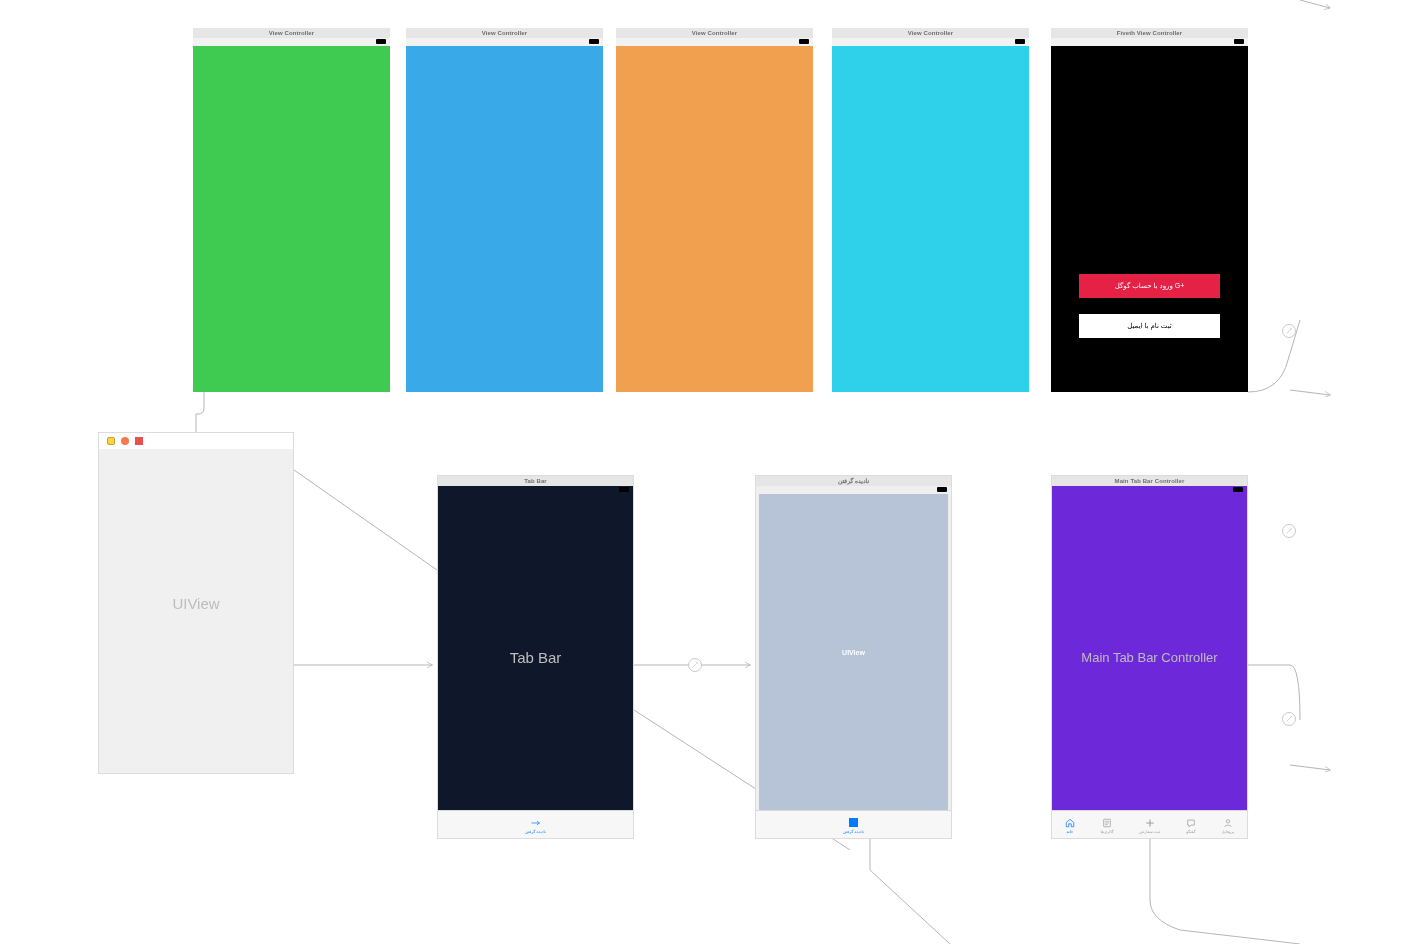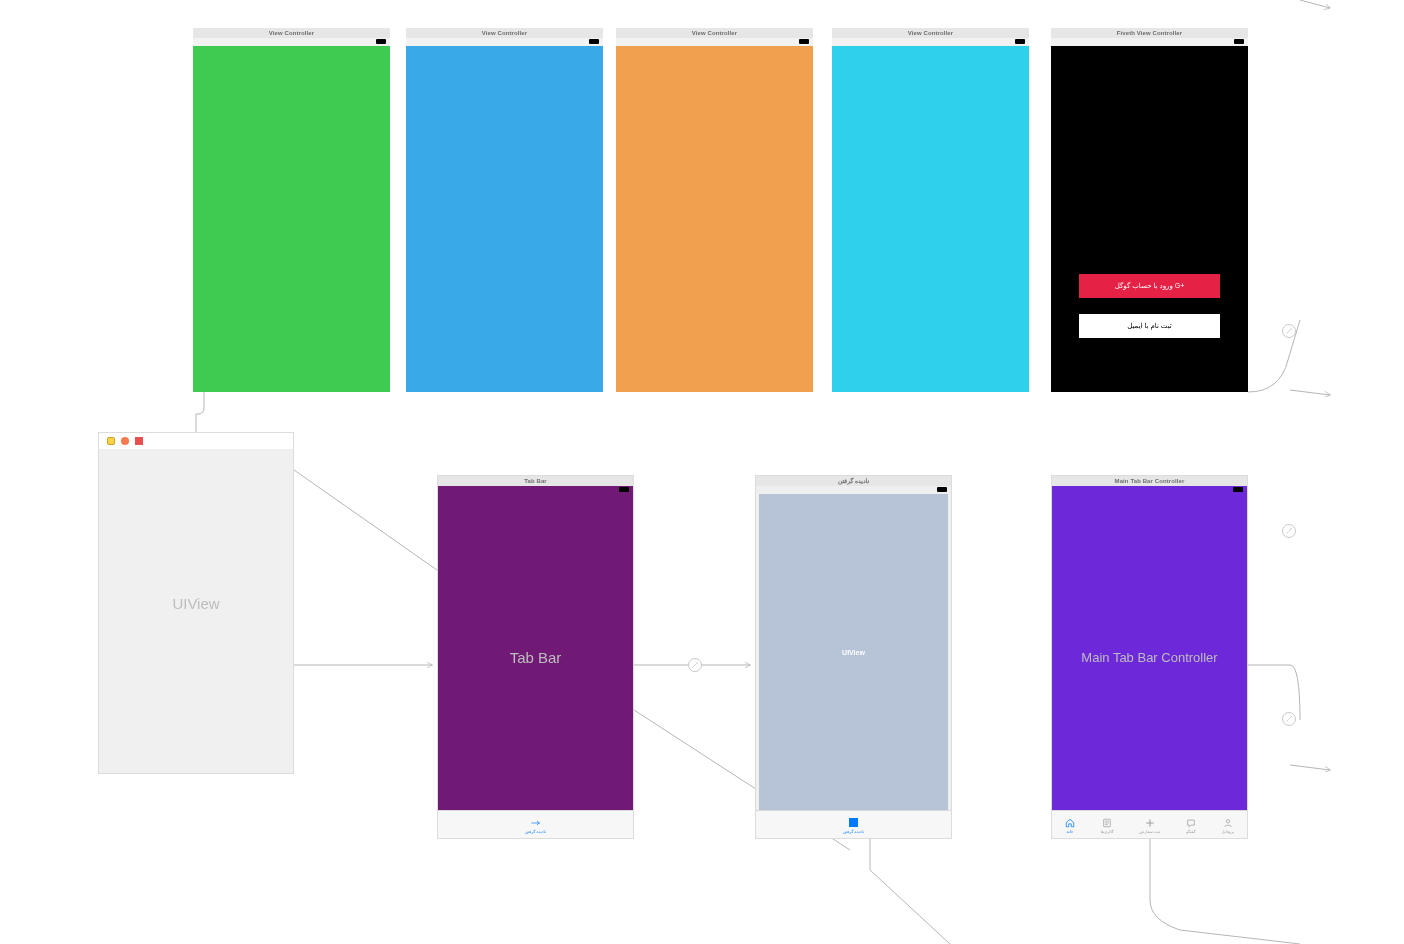--- a/index.html
+++ b/index.html
@@ -100,21 +100,21 @@
   }
   #pagevc .scene-title { background: #ffffff; height: 16px; line-height: 16px; }
   #pagevc .dots {
     position: absolute; left: 8px; top: 4px; display: flex; gap: 6px;
   }
   #pagevc .dots span { width: 8px; height: 8px; border-radius: 0; display: block; }
 
   
   #tabbar-scene {
     left: 437px; top: 475px; width: 197px; height: 364px;
-    background: #701a75;
+    background: #0f172a;
   }
   
   #ignore-scene {
     left: 755px; top: 475px; width: 197px; height: 364px;
     background: #efefef;
   }
   #ignore-scene .inner {
     position: absolute; left: 3px; right: 3px; top: 18px; bottom: 28px;
     background: #b7c4d8;
     display: flex; align-items: center; justify-content: center;

